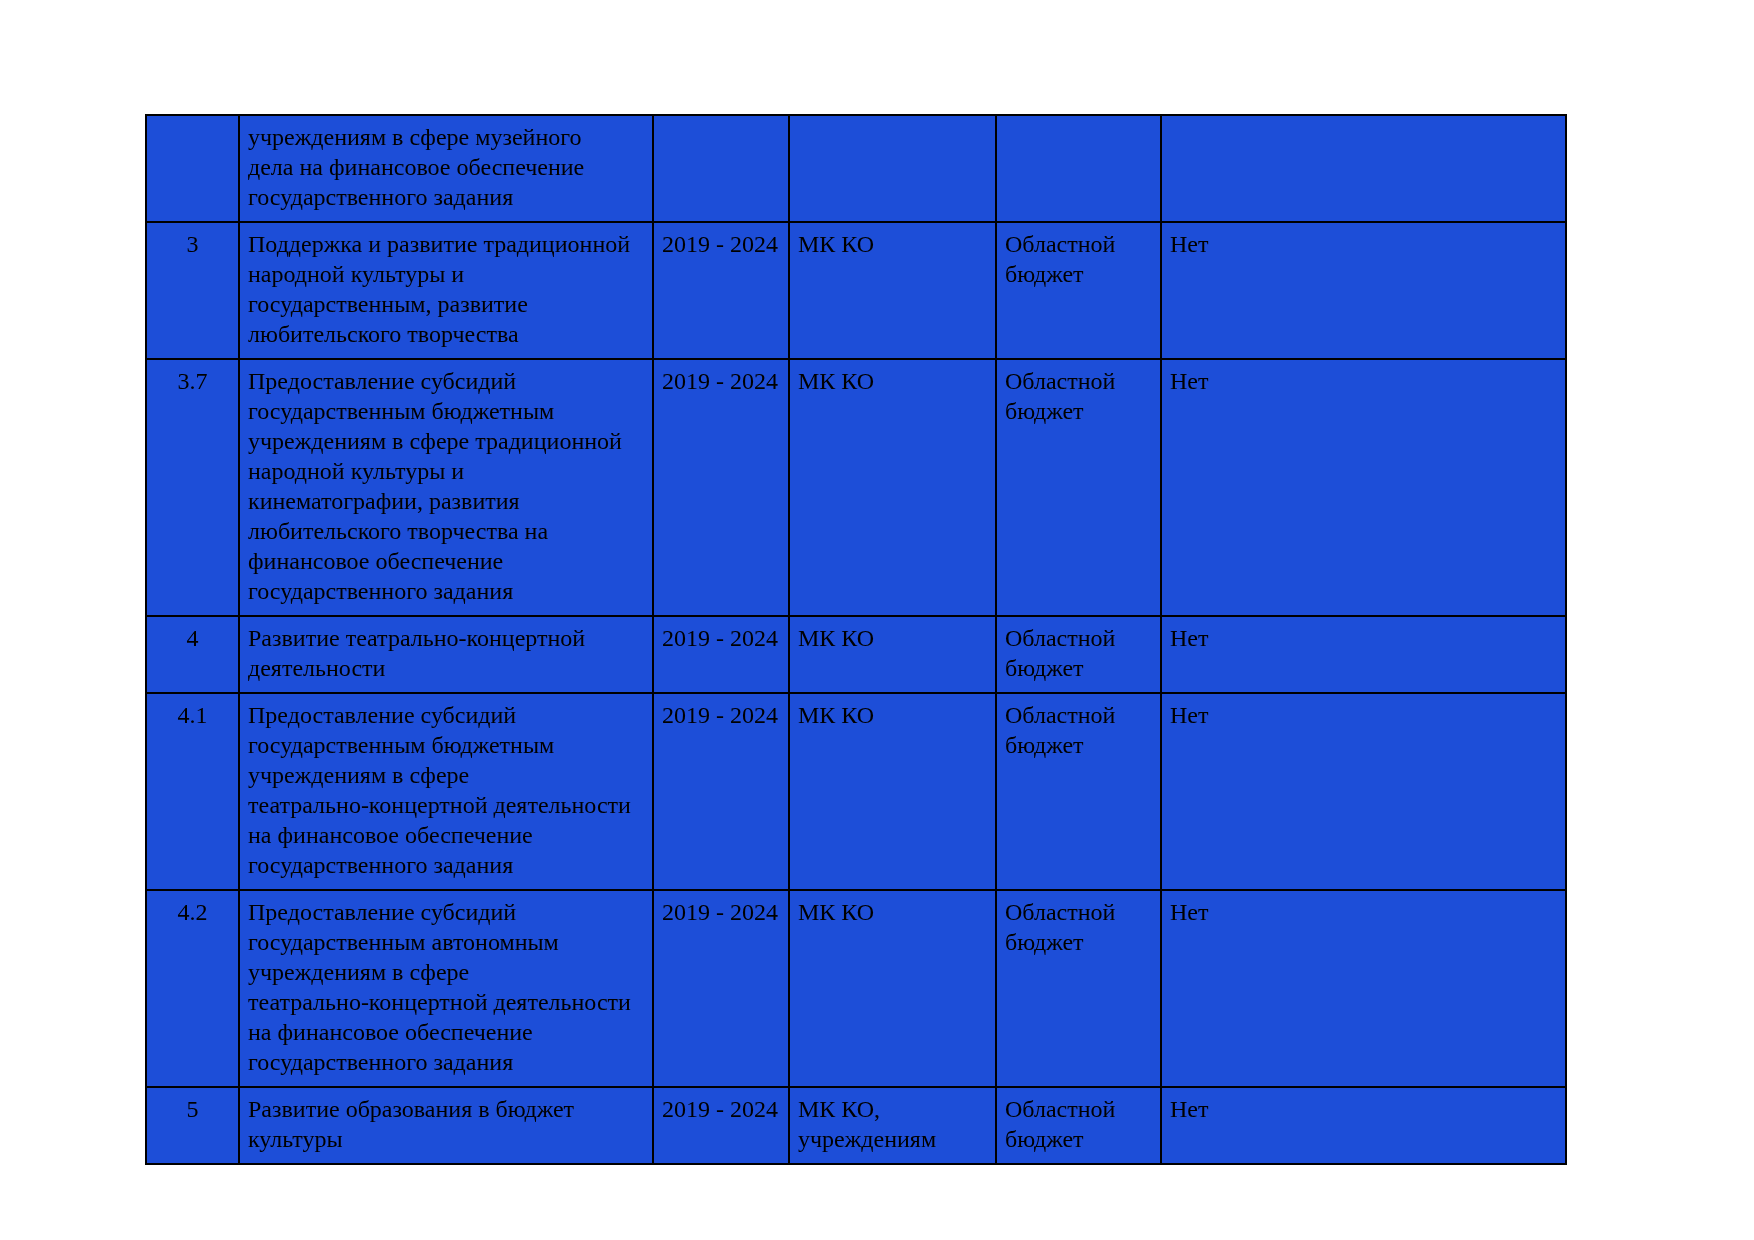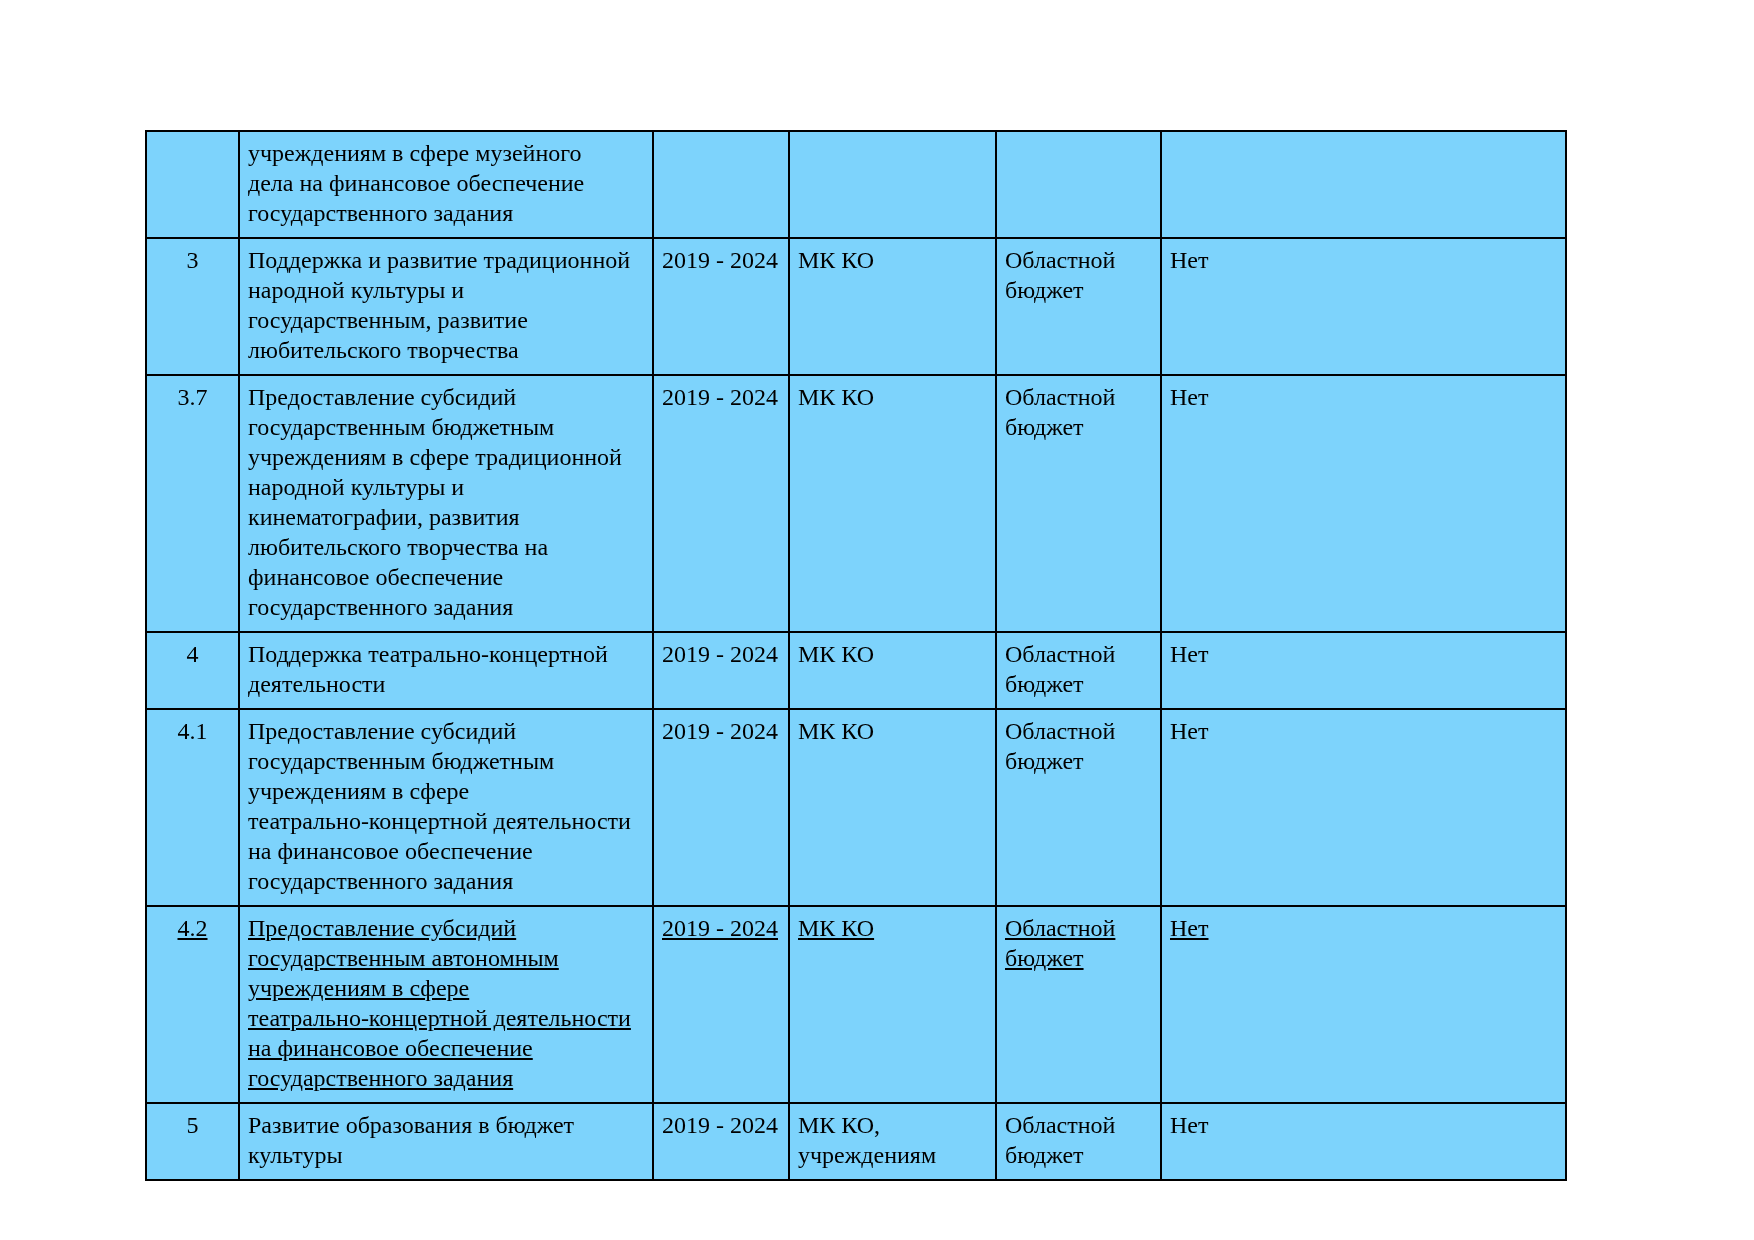--- a/index.html
+++ b/index.html
@@ -15,22 +15,21 @@
     font-family: "Liberation Serif", "DejaVu Serif", serif;
     color: #000000;
   }
   .doc-table {
     position: absolute;
     left: 145px;
     top: 114px;
     border-collapse: collapse;
     table-layout: fixed;
     width: 1420px;
-    background: #7dd3fc;
-    margin-top: 16px;
+    background: #1d4ed8;
   }
   .doc-table td {
     border: 2px solid #000000;
     vertical-align: top;
     font-size: 24px;
     line-height: 30px;
     padding: 6px 4px 9px 8px;
     white-space: pre-line;
     overflow: hidden;
   }
@@ -92,21 +91,21 @@
 финансовое обеспечение
 государственного задания</td>
       <td>2019 - 2024</td>
       <td>МК КО</td>
       <td>Областной
 бюджет</td>
       <td>Нет</td>
     </tr>
     <tr style="height:75px;">
       <td class="num">4</td>
-      <td>Поддержка театрально-концертной
+      <td>Развитие театрально-концертной
 деятельности</td>
       <td>2019 - 2024</td>
       <td>МК КО</td>
       <td>Областной
 бюджет</td>
       <td>Нет</td>
     </tr>
     <tr style="height:195px;">
       <td class="num">4.1</td>
       <td>Предоставление субсидий
@@ -114,21 +113,21 @@
 учреждениям в сфере
 театрально-концертной деятельности
 на финансовое обеспечение
 государственного задания</td>
       <td>2019 - 2024</td>
       <td>МК КО</td>
       <td>Областной
 бюджет</td>
       <td>Нет</td>
     </tr>
-    <tr style="height:195px;text-decoration:underline;">
+    <tr style="height:195px;">
       <td class="num">4.2</td>
       <td>Предоставление субсидий
 государственным автономным
 учреждениям в сфере
 театрально-концертной деятельности
 на финансовое обеспечение
 государственного задания</td>
       <td>2019 - 2024</td>
       <td>МК КО</td>
       <td>Областной

